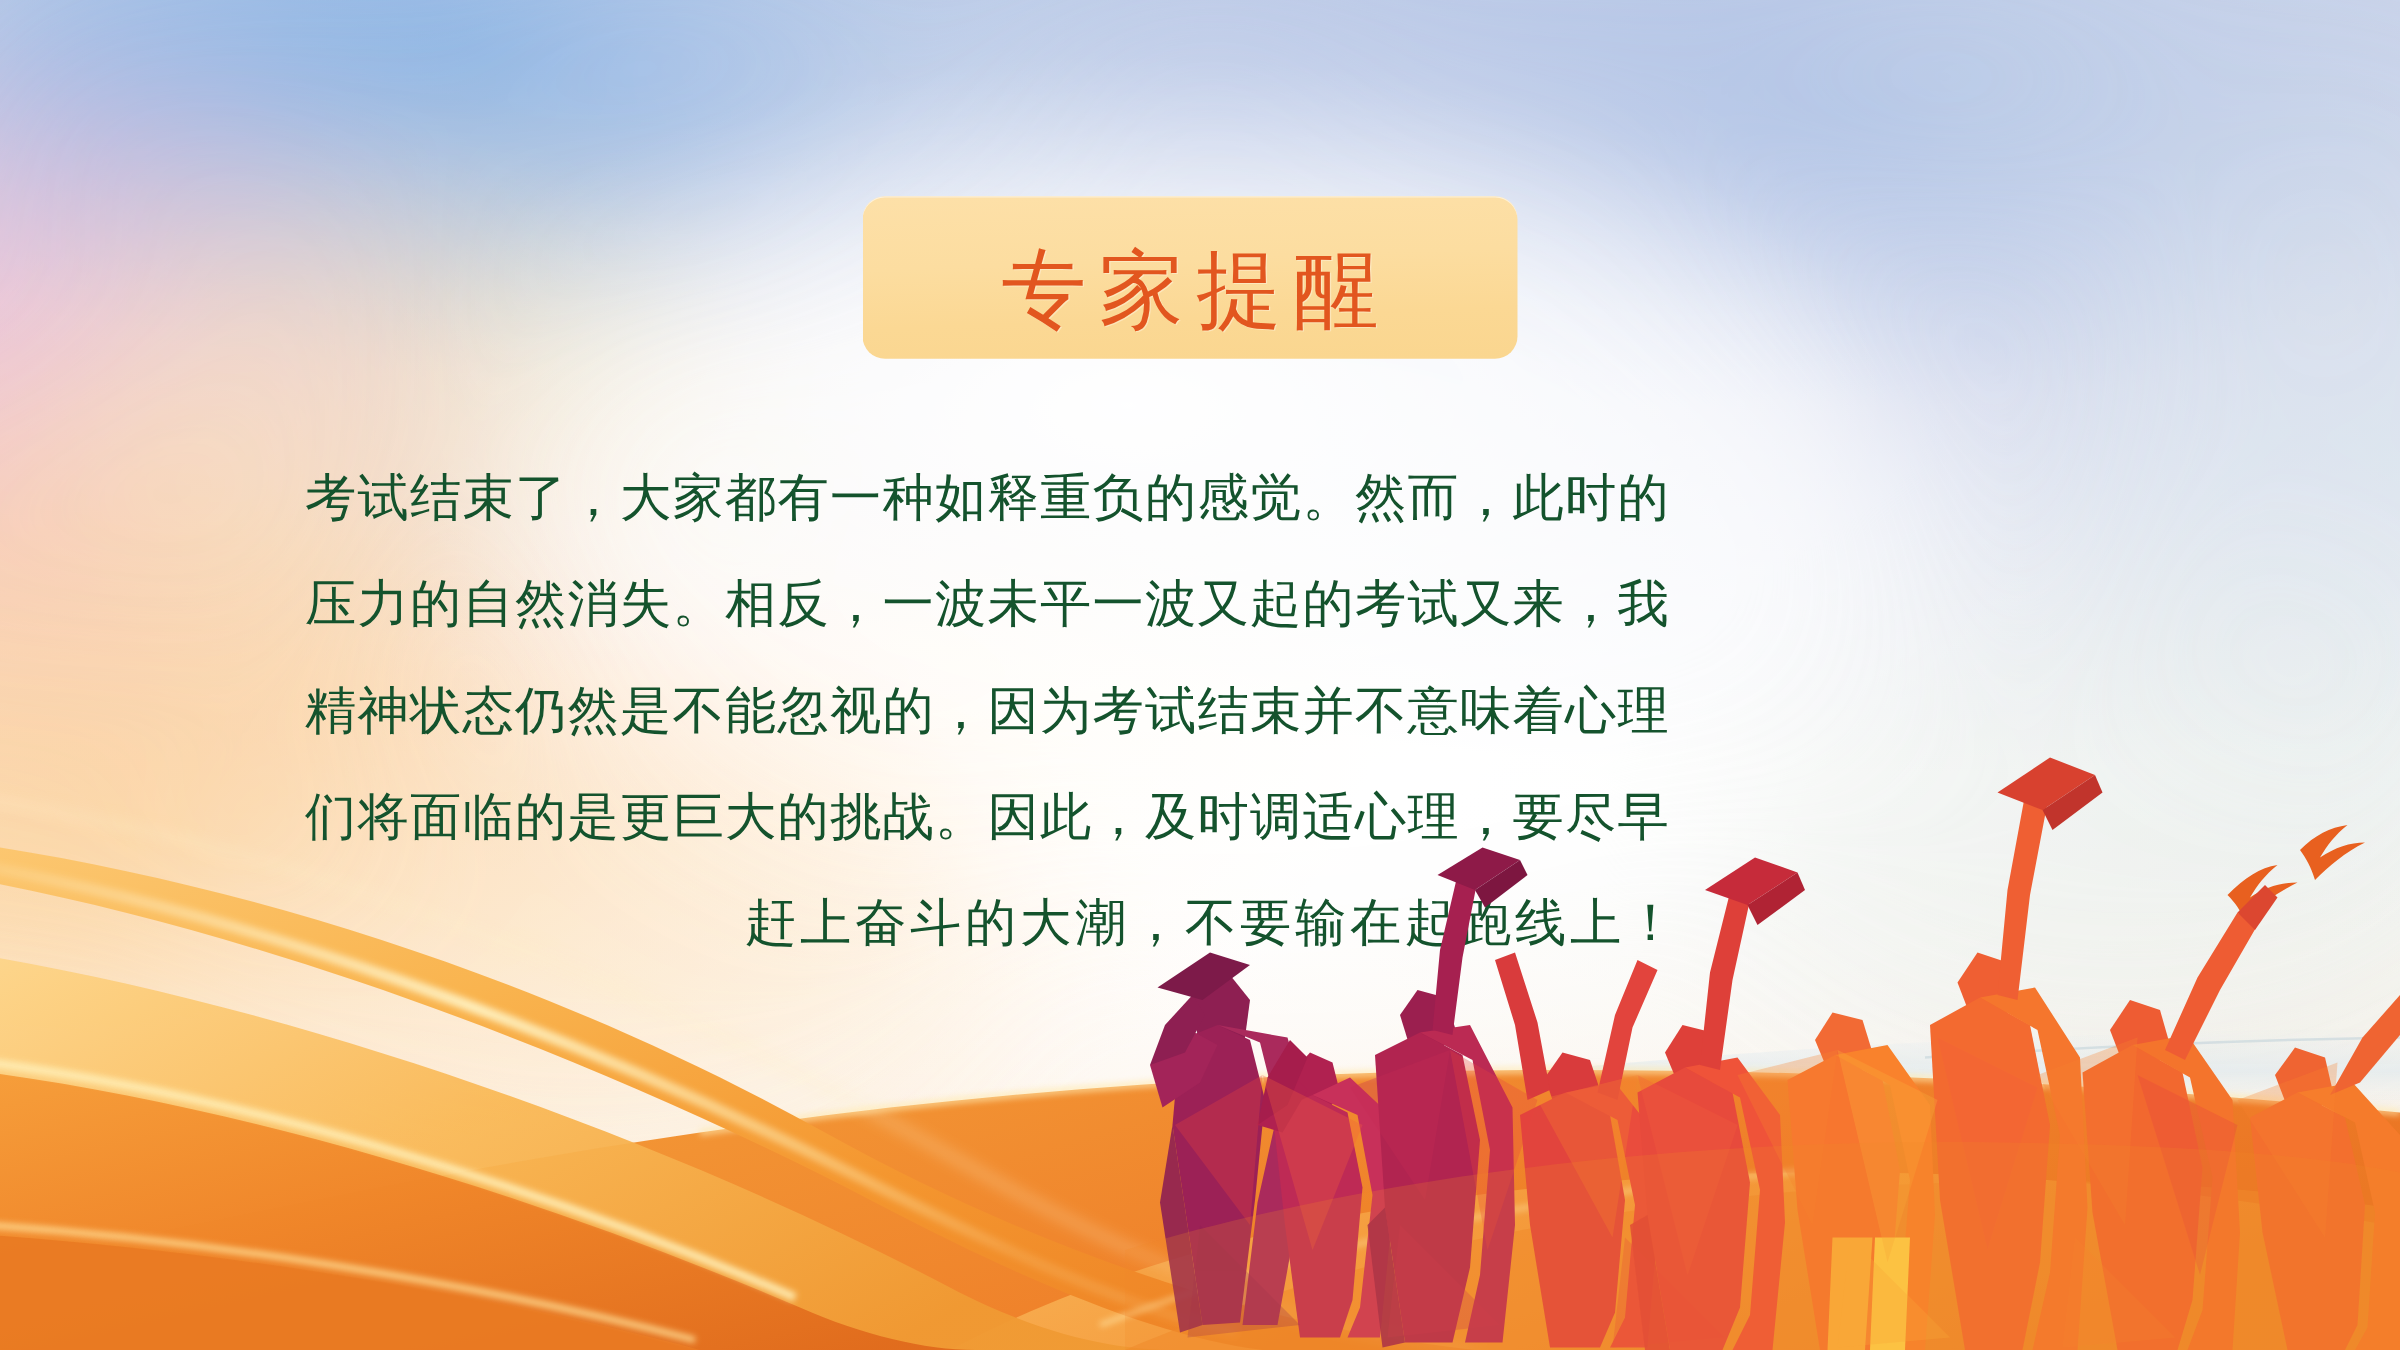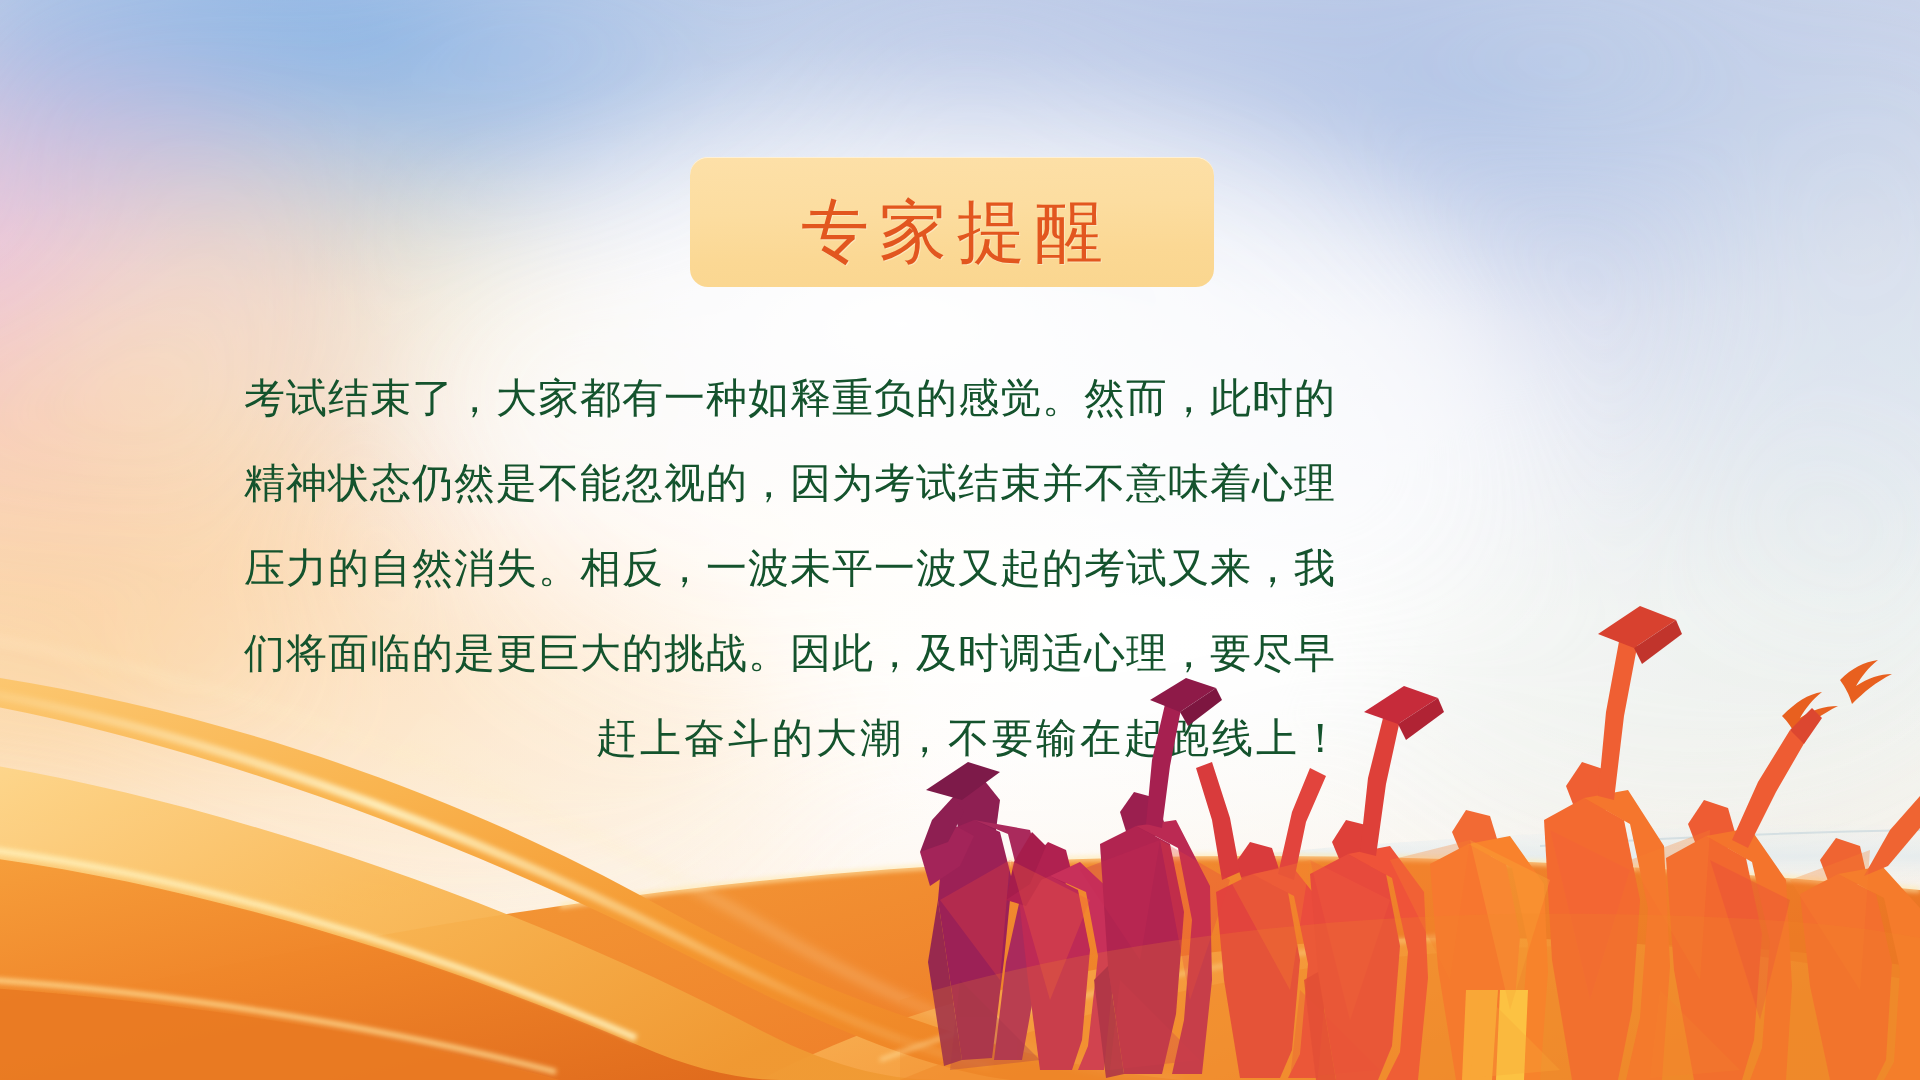--- a/index.html
+++ b/index.html
@@ -143,24 +143,24 @@
 
   <div class="title-badge">
     <div class="title-text">专家提醒</div>
   </div>
 
   <div class="body-text">
     <div class="body-line justify">
       <span>考试结束了，大家都有一种如释重负的感觉。然而，此时的</span>
     </div>
     <div class="body-line justify">
+      <span>压力的自然消失。相反，一波未平一波又起的考试又来，我</span>
+    </div>
+    <div class="body-line justify">
       <span>精神状态仍然是不能忽视的，因为考试结束并不意味着心理</span>
-    </div>
-    <div class="body-line justify">
-      <span>压力的自然消失。相反，一波未平一波又起的考试又来，我</span>
     </div>
     <div class="body-line justify">
       <span>们将面临的是更巨大的挑战。因此，及时调适心理，要尽早</span>
     </div>
     <div class="body-line last">
       <span>赶上奋斗的大潮，不要输在起跑线上！</span>
     </div>
   </div>
 
   <svg class="art-svg" viewBox="0 0 1920 1080" preserveAspectRatio="none">

